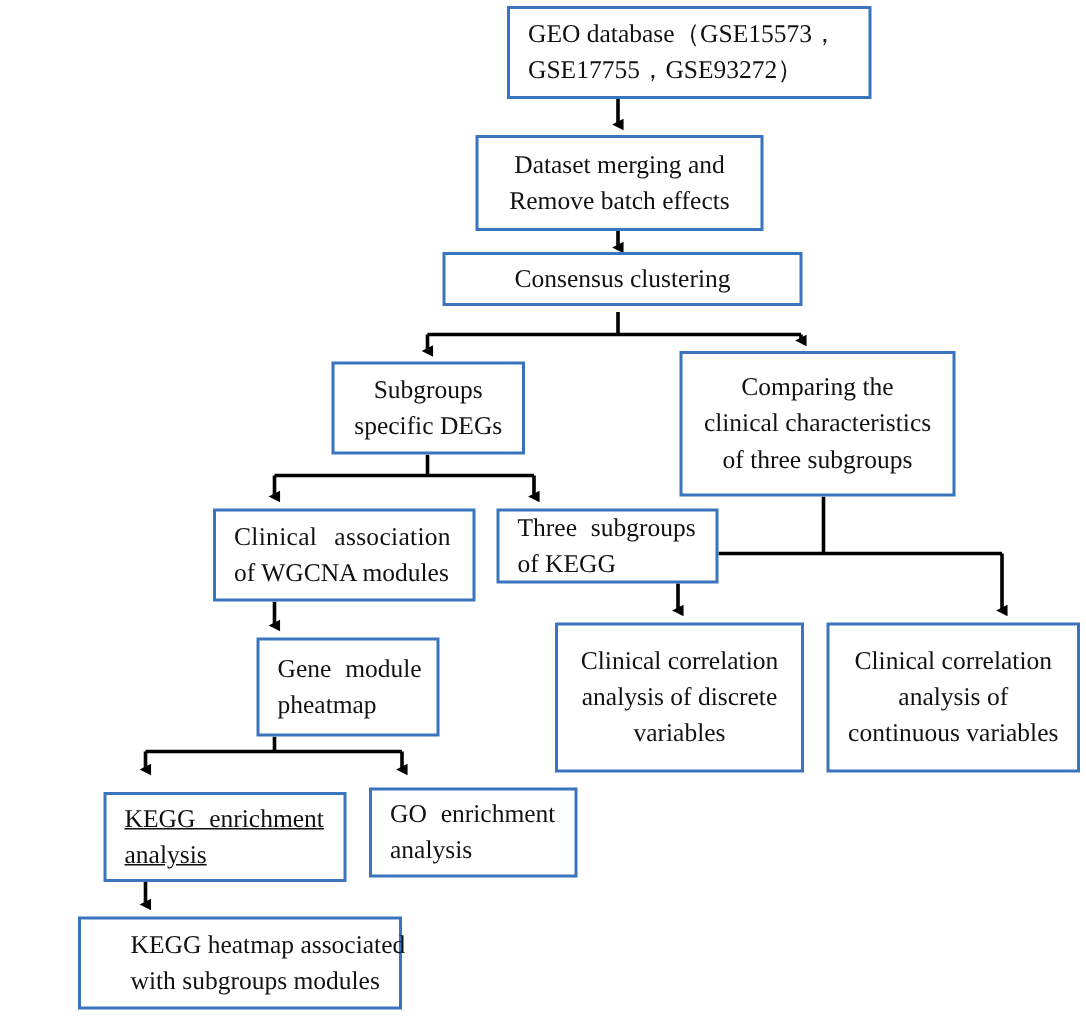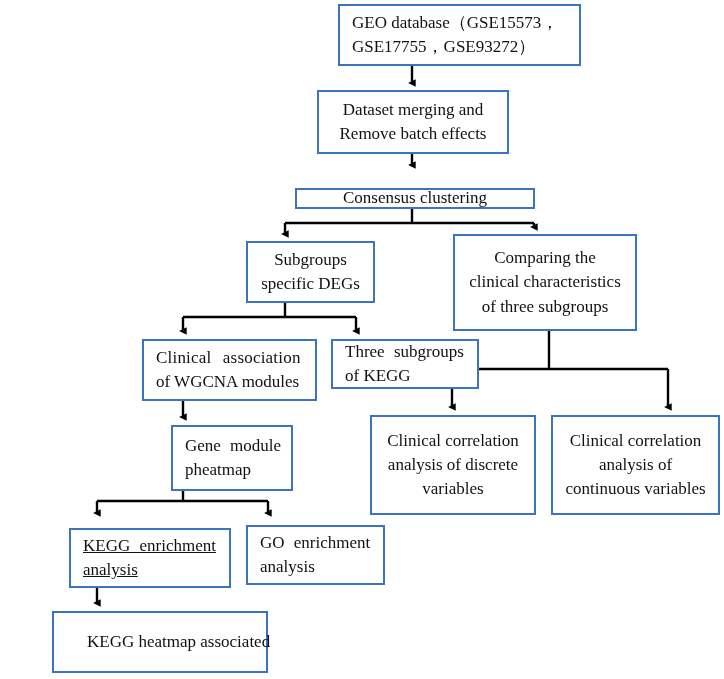--- a/index.html
+++ b/index.html
@@ -90,25 +90,25 @@
   <div class="node al-left" style="left: 291px; top: 4px; width: 243px; height: 62px; border-color: rgb(58, 116, 189);">
     <span class="ln">GEO database（GSE15573，</span>
     <span class="ln">GSE17755，GSE93272）</span>
   </div>
 
   <div class="node" style="left: 317px; top: 90px; width: 192px; height: 64px; border-color: rgb(58, 116, 189);">
     <span class="ln">Dataset merging and</span>
     <span class="ln">Remove batch effects</span>
   </div>
 
-  <div class="node" style="left: 295px; top: 188px; width: 240px; height: 21px; border-color: rgb(58, 116, 189);">
+  <div class="node" style="left: 295px; top: 168px; width: 240px; height: 36px; border-color: rgb(58, 116, 189);">
     <span class="ln">Consensus clustering</span>
   </div>
 
-  <div class="node" style="left: 221px; top: 241px; width: 129px; height: 62px; border-color: rgb(58, 116, 189); margin-left: 25px;">
+  <div class="node" style="left: 221px; top: 241px; width: 129px; height: 62px; border-color: rgb(58, 116, 189);">
     <span class="ln">Subgroups</span>
     <span class="ln">specific DEGs</span>
   </div>
 
   <div class="node" style="left: 453px; top: 234px; width: 184px; height: 97px; border-color: rgb(58, 116, 189);">
     <span class="ln">Comparing the</span>
     <span class="ln">clinical characteristics</span>
     <span class="ln">of three subgroups</span>
   </div>
 
@@ -144,15 +144,16 @@
     <span class="ln">analysis</span>
   </div>
 
   <div class="node al-left sp-mid" style="left: 199px; top: 525px; width: 139px; height: 60px; border-color: rgb(58, 116, 189);">
     <span class="ln">GO  enrichment</span>
     <span class="ln">analysis</span>
   </div>
 
   <div class="node al-left" style="left: 5px; top: 611px; width: 216px; height: 62px; border-color: rgb(58, 116, 189); padding-left: 33px;">
     <span class="ln">KEGG  heatmap  associated</span>
+    <span class="ln">with subgroups modules</span>
   </div>
 
 </div>
 
 </body></html>

